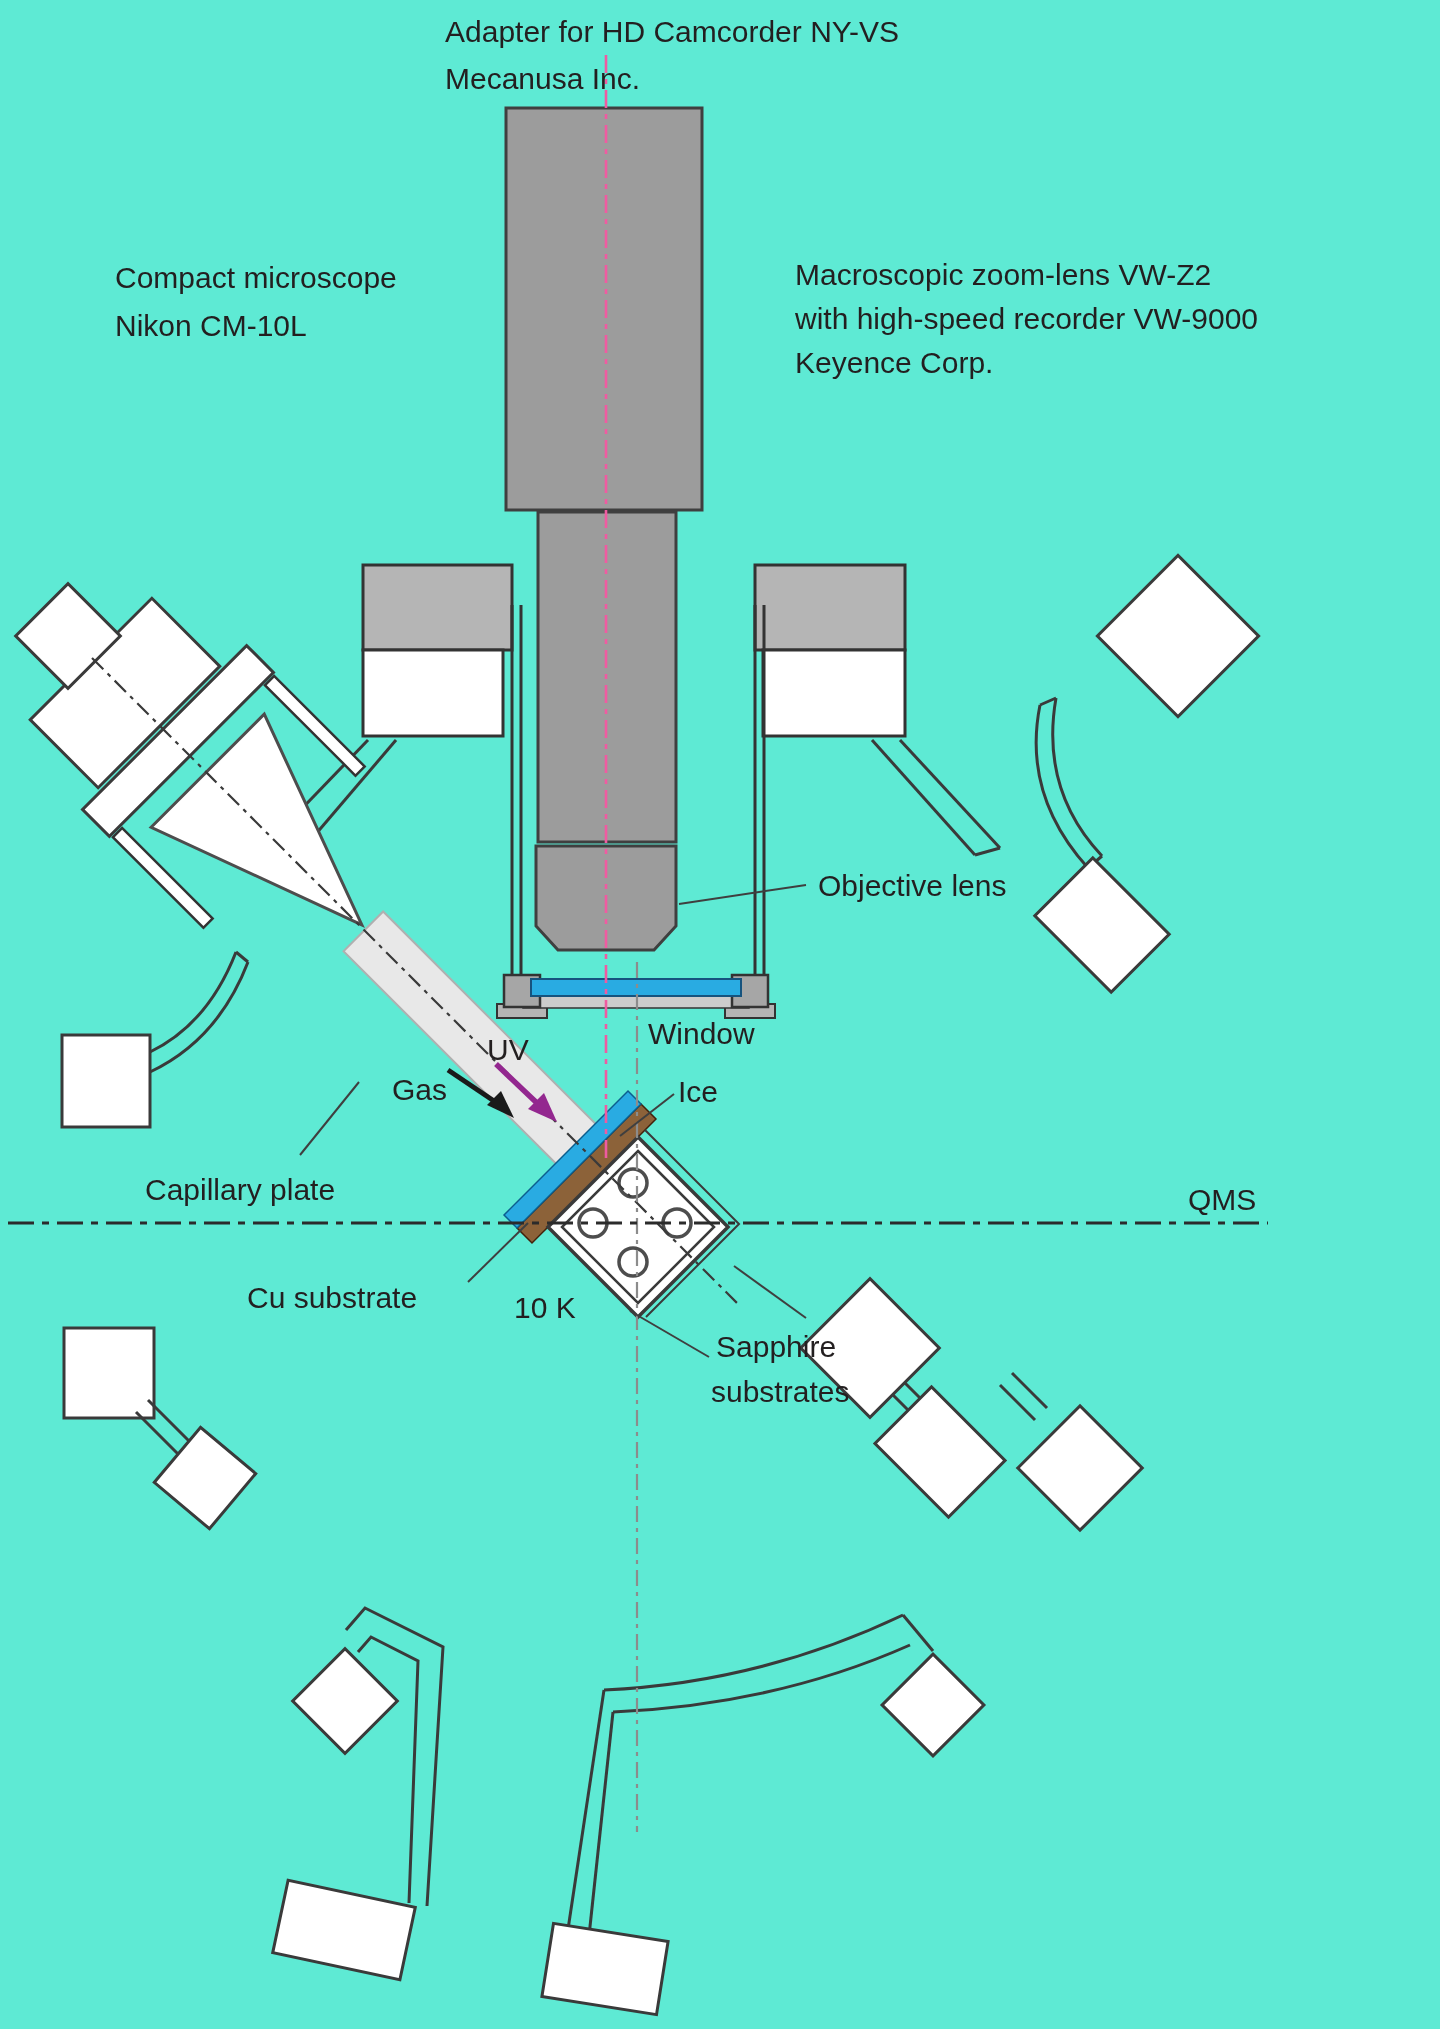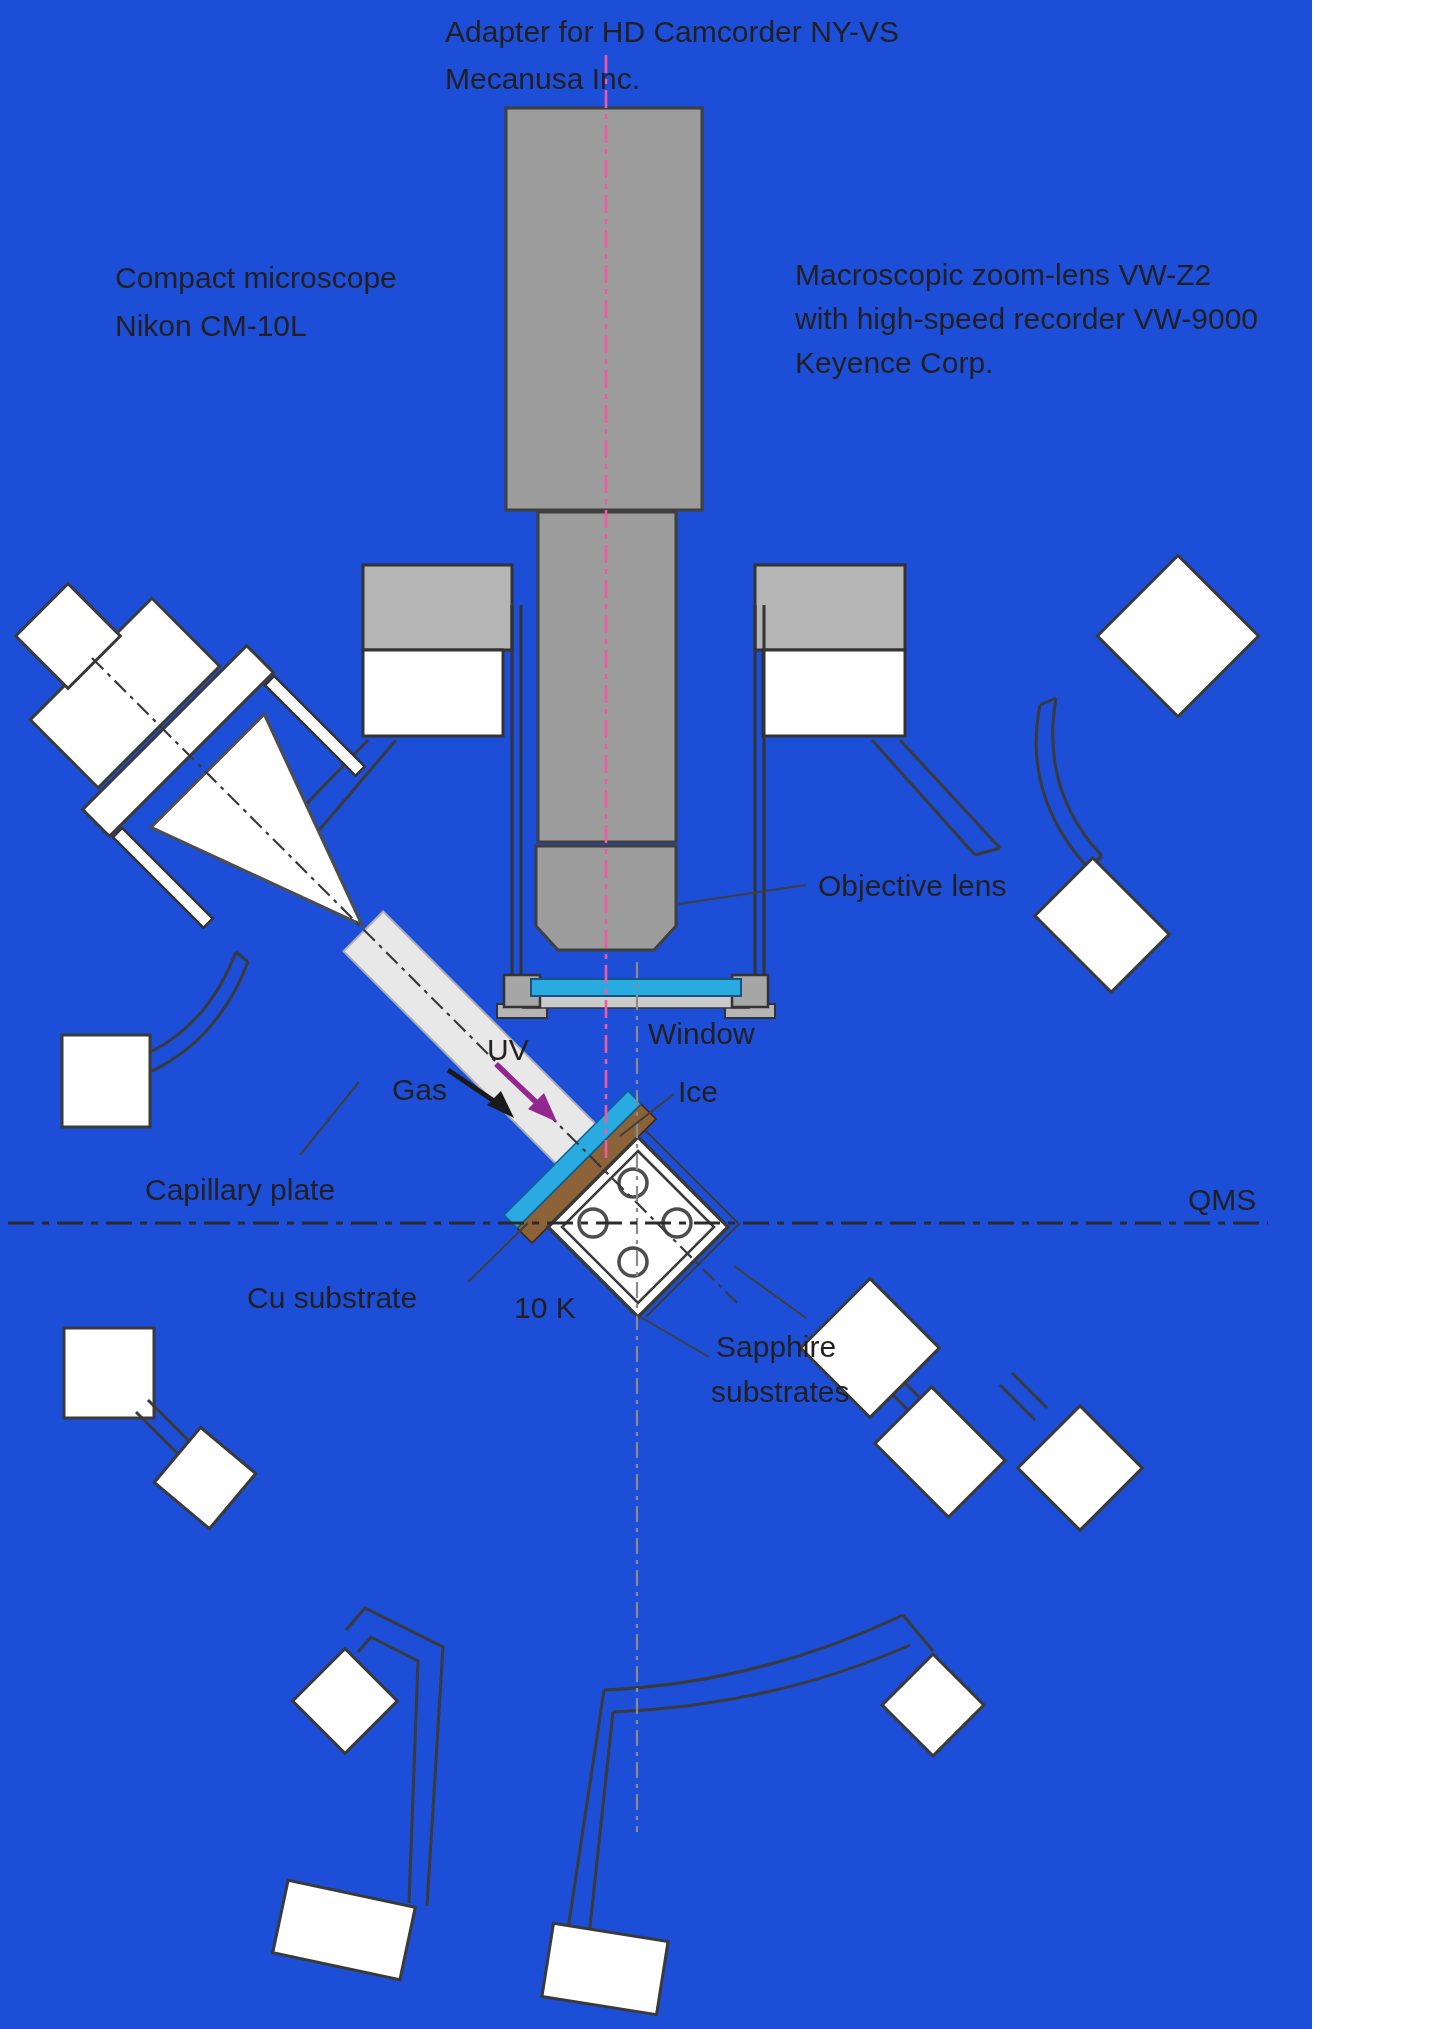--- a/index.html
+++ b/index.html
@@ -1,16 +1,16 @@
 <!DOCTYPE html>
 <html><head>
 <meta charset="utf-8">
 <style>
   html,body{margin:0;padding:0;background:#ffffff;}
-  .page{position:relative;width:1312px;height:2029px;background:#1d4ed8;overflow:hidden;
+  .page{position:relative;width:1440px;height:2029px;background:#5eead4;overflow:hidden;
         font-family:"Liberation Sans", sans-serif;}
   svg text{font-family:"Liberation Sans", sans-serif;font-size:30px;fill:#231F20;}
   svg .port{fill:#ffffff;stroke:#3A3A3A;stroke-width:3;}
   svg .dbl{fill:none;stroke:#3A3A3A;stroke-width:3;}
   svg .leader{fill:none;stroke:#3F3F3F;stroke-width:2;}
 </style>
 </head>
 <body>
 
 <div class="page">

